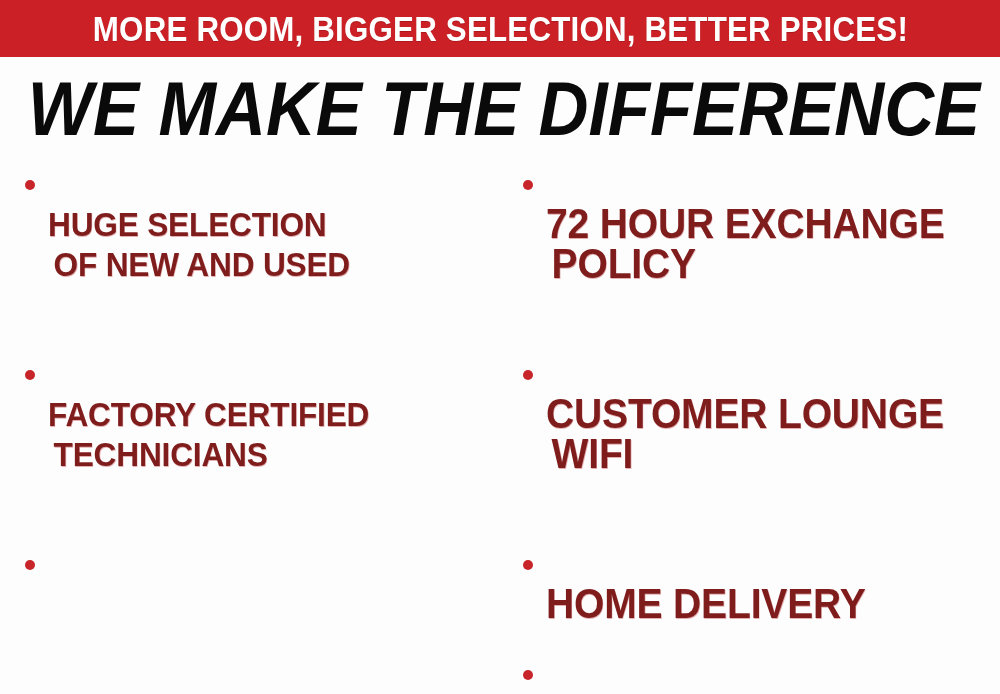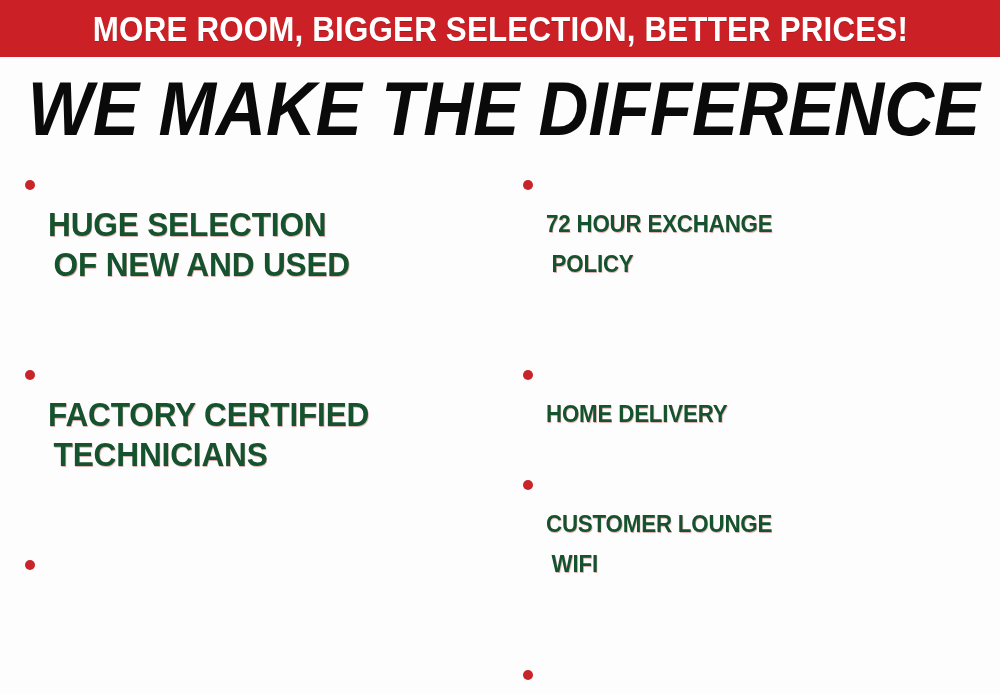--- a/index.html
+++ b/index.html
@@ -88,21 +88,21 @@
     height: 538px;
   }
   .col-left  { left: 14px;  width: 486px; }
   .col-right { left: 512px; width: 488px; }
 
   .bullet-item {
     position: relative;
     display: block;
     padding-left: 34px;
     margin: 0 0 6px 0;
-    color: #14532d;
+    color: #7f1d1d;
     font-family: "Liberation Sans", sans-serif;
     font-weight: bold;
     font-size: 34px;
     line-height: 40px;
     letter-spacing: -0.2px;
     white-space: pre-line;
     text-shadow: 0.6px 0.6px 0 rgba(180,35,40,0.35);
   }
   .bullet-item::before {
     content: "";
@@ -129,21 +129,21 @@
   .col-left  .bullet-item:nth-child(4) { margin-top: 30px; }
   .col-left  .bullet-item:nth-child(5) { margin-top: 30px; }
 
   .col-right .bullet-item:nth-child(1) { margin-top: 8px; }
   .col-right .bullet-item:nth-child(2) { margin-top: 30px; }
   .col-right .bullet-item:nth-child(3) { margin-top: 30px; }
   .col-right .bullet-item:nth-child(4) { margin-top: 30px; }
   .col-right .bullet-item:nth-child(5) { margin-top: 22px; }
   .col-right .bullet-item:nth-child(6) { margin-top: 22px; }
 
-  .col-right .bullet-item { font-size: 24px; }
+  .col-right .bullet-item { font-size: 42px; }
 </style>
 </head>
 <body>
 
 <div class="poster">
 
   <div class="banner">
     <span class="banner-text">MORE ROOM, BIGGER SELECTION, BETTER PRICES!</span>
   </div>
 
@@ -168,25 +168,25 @@
       </div>
 
     </div>
 
     <div class="col col-right">
       <div class="bullet-item">
         <span class="squeeze">72 HOUR EXCHANGE</span>
         <span class="cont squeeze">POLICY</span>
       </div>
       <div class="bullet-item">
-        <span class="squeeze">HOME DELIVERY</span>
+        <span class="squeeze">CUSTOMER LOUNGE</span>
+        <span class="cont squeeze">WIFI</span>
       </div>
       <div class="bullet-item">
-        <span class="squeeze">CUSTOMER LOUNGE</span>
-        <span class="cont squeeze">WIFI</span>
+        <span class="squeeze">HOME DELIVERY</span>
       </div>
       <div class="bullet-item">
         
       </div>
 
     </div>
 
   </div>
 </div>
 

